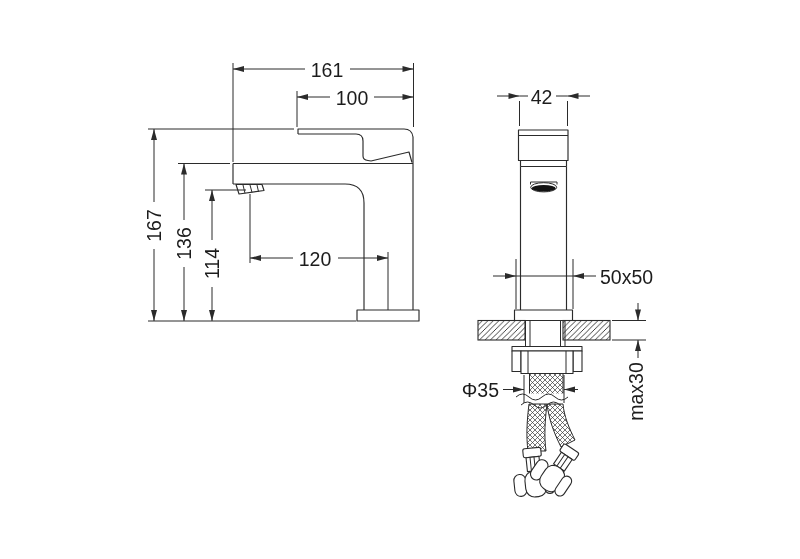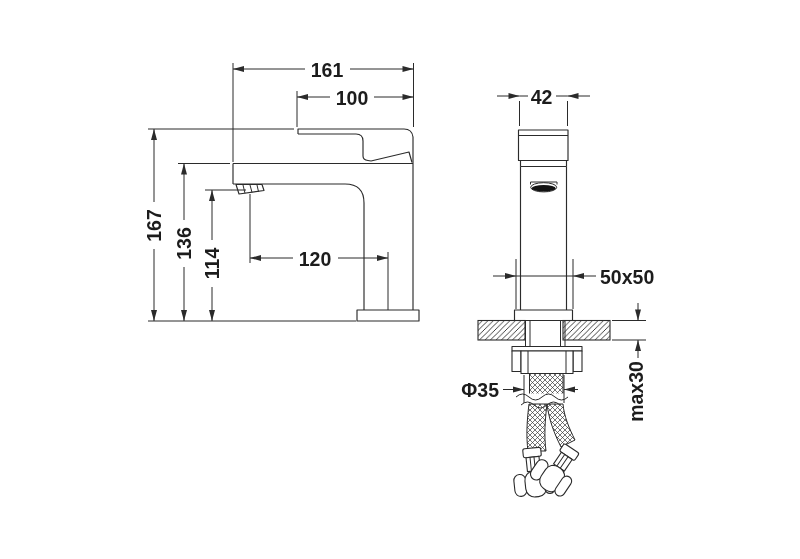--- a/index.html
+++ b/index.html
@@ -1,16 +1,16 @@
 <!DOCTYPE html>
 <html><head>
 <meta charset="utf-8">
 <style>
   html,body{margin:0;padding:0;background:#ffffff;}
-  #canvas{position:relative;width:800px;height:559px;background:#ffffff;overflow:hidden;font-weight:bold;}
+  #canvas{position:relative;width:800px;height:559px;background:#ffffff;overflow:hidden;}
   .ln{stroke:#2b2b2b;stroke-width:1.15;fill:none;stroke-linejoin:round;stroke-linecap:butt;}
   .thin{stroke:#2b2b2b;stroke-width:1;fill:none;}
   .dl{stroke:#2b2b2b;stroke-width:1;fill:none;}
   .ah{fill:#2b2b2b;stroke:none;}
   .wh{fill:#ffffff;stroke:#2b2b2b;stroke-width:1.1;stroke-linejoin:round;}
   .gap{fill:#ffffff;stroke:none;}
   .dim-text{font-family:"Liberation Sans",sans-serif;font-size:19.5px;fill:#1c1c1c;}
 </style>
 </head>
 <body>

